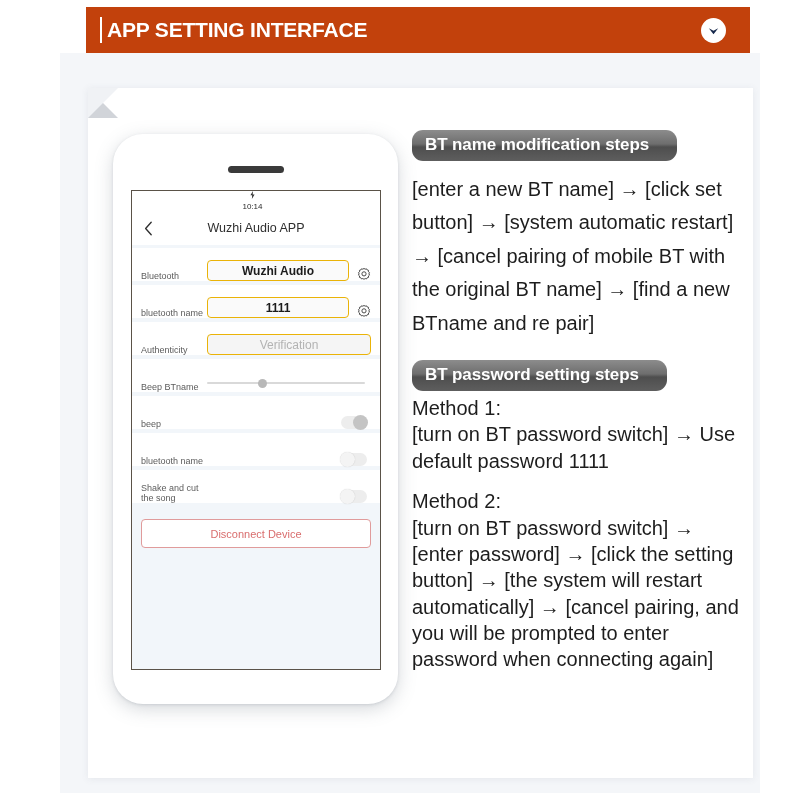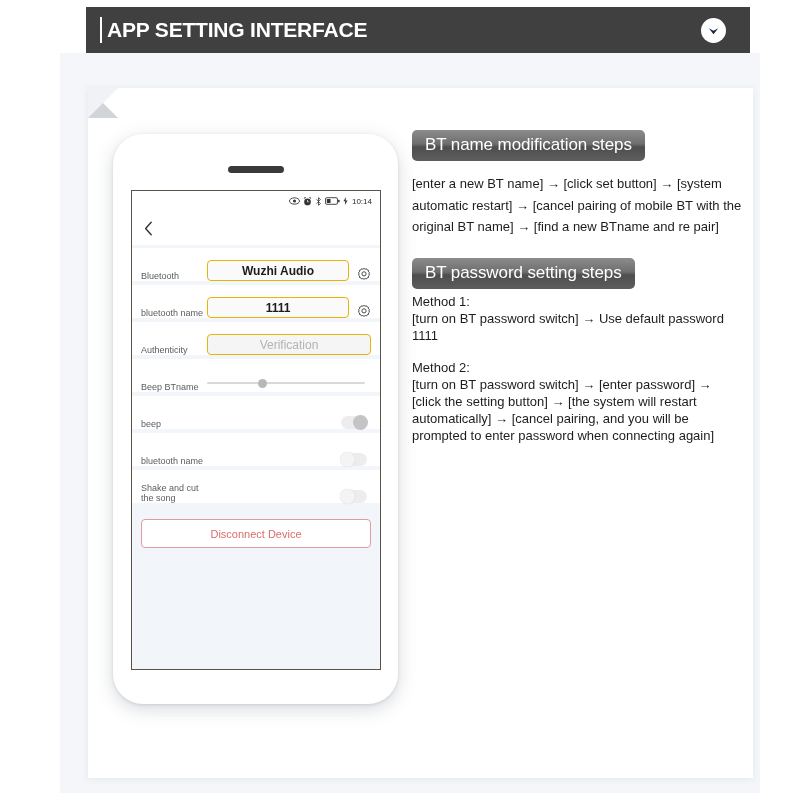--- a/index.html
+++ b/index.html
@@ -15,21 +15,21 @@
     position: relative;
     width: 800px; height: 800px;
     background: #ffffff;
   }
 
   
   .header-bar {
     position: absolute;
     left: 86px; top: 7px;
     width: 664px; height: 46px;
-    background: #404040;
+    background: #c2410c;
     display: flex;
     align-items: center;
     z-index: 5;
     justify-content: flex-end;
   }
   .header-accent {
     width: 2px; height: 26px;
     background: #ffffff;
     margin-left: 14px;
     flex: 0 0 auto;
@@ -116,20 +116,21 @@
 
   
   .status-bar {
     height: 20px;
     background: #ffffff;
     display: flex;
     align-items: center;
     justify-content: flex-end;
     padding-right: 8px;
     gap: 3px;
+    flex-direction: column;
   }
   .status-bar svg { display: block; }
   .status-time {
     font-size: 8px;
     color: #2a2a2a;
     margin-left: 1px;
   }
 
   
   .screen-titlebar {
@@ -261,28 +262,28 @@
   .text-col {
     position: absolute;
     left: 412px; top: 130px;
     width: 330px;
   }
   .badge {
     display: inline-block;
     background: linear-gradient(to bottom, #8c8c8c 0%, #6e6e6e 45%, #4e4e4e 55%, #5e5e5e 100%);
     color: #ffffff;
     font-size: 17px;
-    font-weight: normal;
-    padding: 5px 13px 6px 13px;
-    border-radius: 5px;
+    font-weight: bold;
+    padding: 5px 28px 6px 13px;
+    border-radius: 11px;
     letter-spacing: -0.1px;
     white-space: nowrap;
   }
   .para {
-    font-size: 13px;
+    font-size: 20px;
     color: #1d1d1d;
     line-height: 1.67;
     margin-top: 12px;
   }
   .para.tight {
     line-height: 1.32;
     margin-top: 4px;
   }
   .para.tight + .para.tight { margin-top: 14px; }
   .badge-wrap2 { margin-top: 20px; }
@@ -348,20 +349,21 @@
         </span>
         <span class="status-time">10:14</span>
       </div>
 
       <div class="screen-titlebar">
         <span class="back-arrow">
           <svg width="9" height="15" viewBox="0 0 10 16">
             <path d="M8 1 L1.8 8 L8 15" fill="none" stroke="#2f2f2f" stroke-width="1.5" stroke-linecap="round" stroke-linejoin="round"></path>
           </svg>
         </span>
+        <span class="screen-title">Wuzhi Audio APP</span>
       </div>
 
       <div class="rows">
 
         <div class="row">
           <span class="row-label">Bluetooth</span>
           <span class="field">Wuzhi Audio</span>
           <span class="gear">
             <svg width="14" height="14" viewBox="0 0 20 20">
               <path d="M10 2.1 L11.7 3.1 L13.6 2.6 L14.6 4.3 L16.5 4.8 L16.3 6.8 L17.9 8 L17 9.8 L17.9 11.6 L16.3 12.8 L16.5 14.8 L14.6 15.3 L13.6 17 L11.7 16.5 L10 17.5 L8.3 16.5 L6.4 17 L5.4 15.3 L3.5 14.8 L3.7 12.8 L2.1 11.6 L3 9.8 L2.1 8 L3.7 6.8 L3.5 4.8 L5.4 4.3 L6.4 2.6 L8.3 3.1 Z" fill="none" stroke="#3a3a3a" stroke-width="1.3" stroke-linejoin="round"></path>

